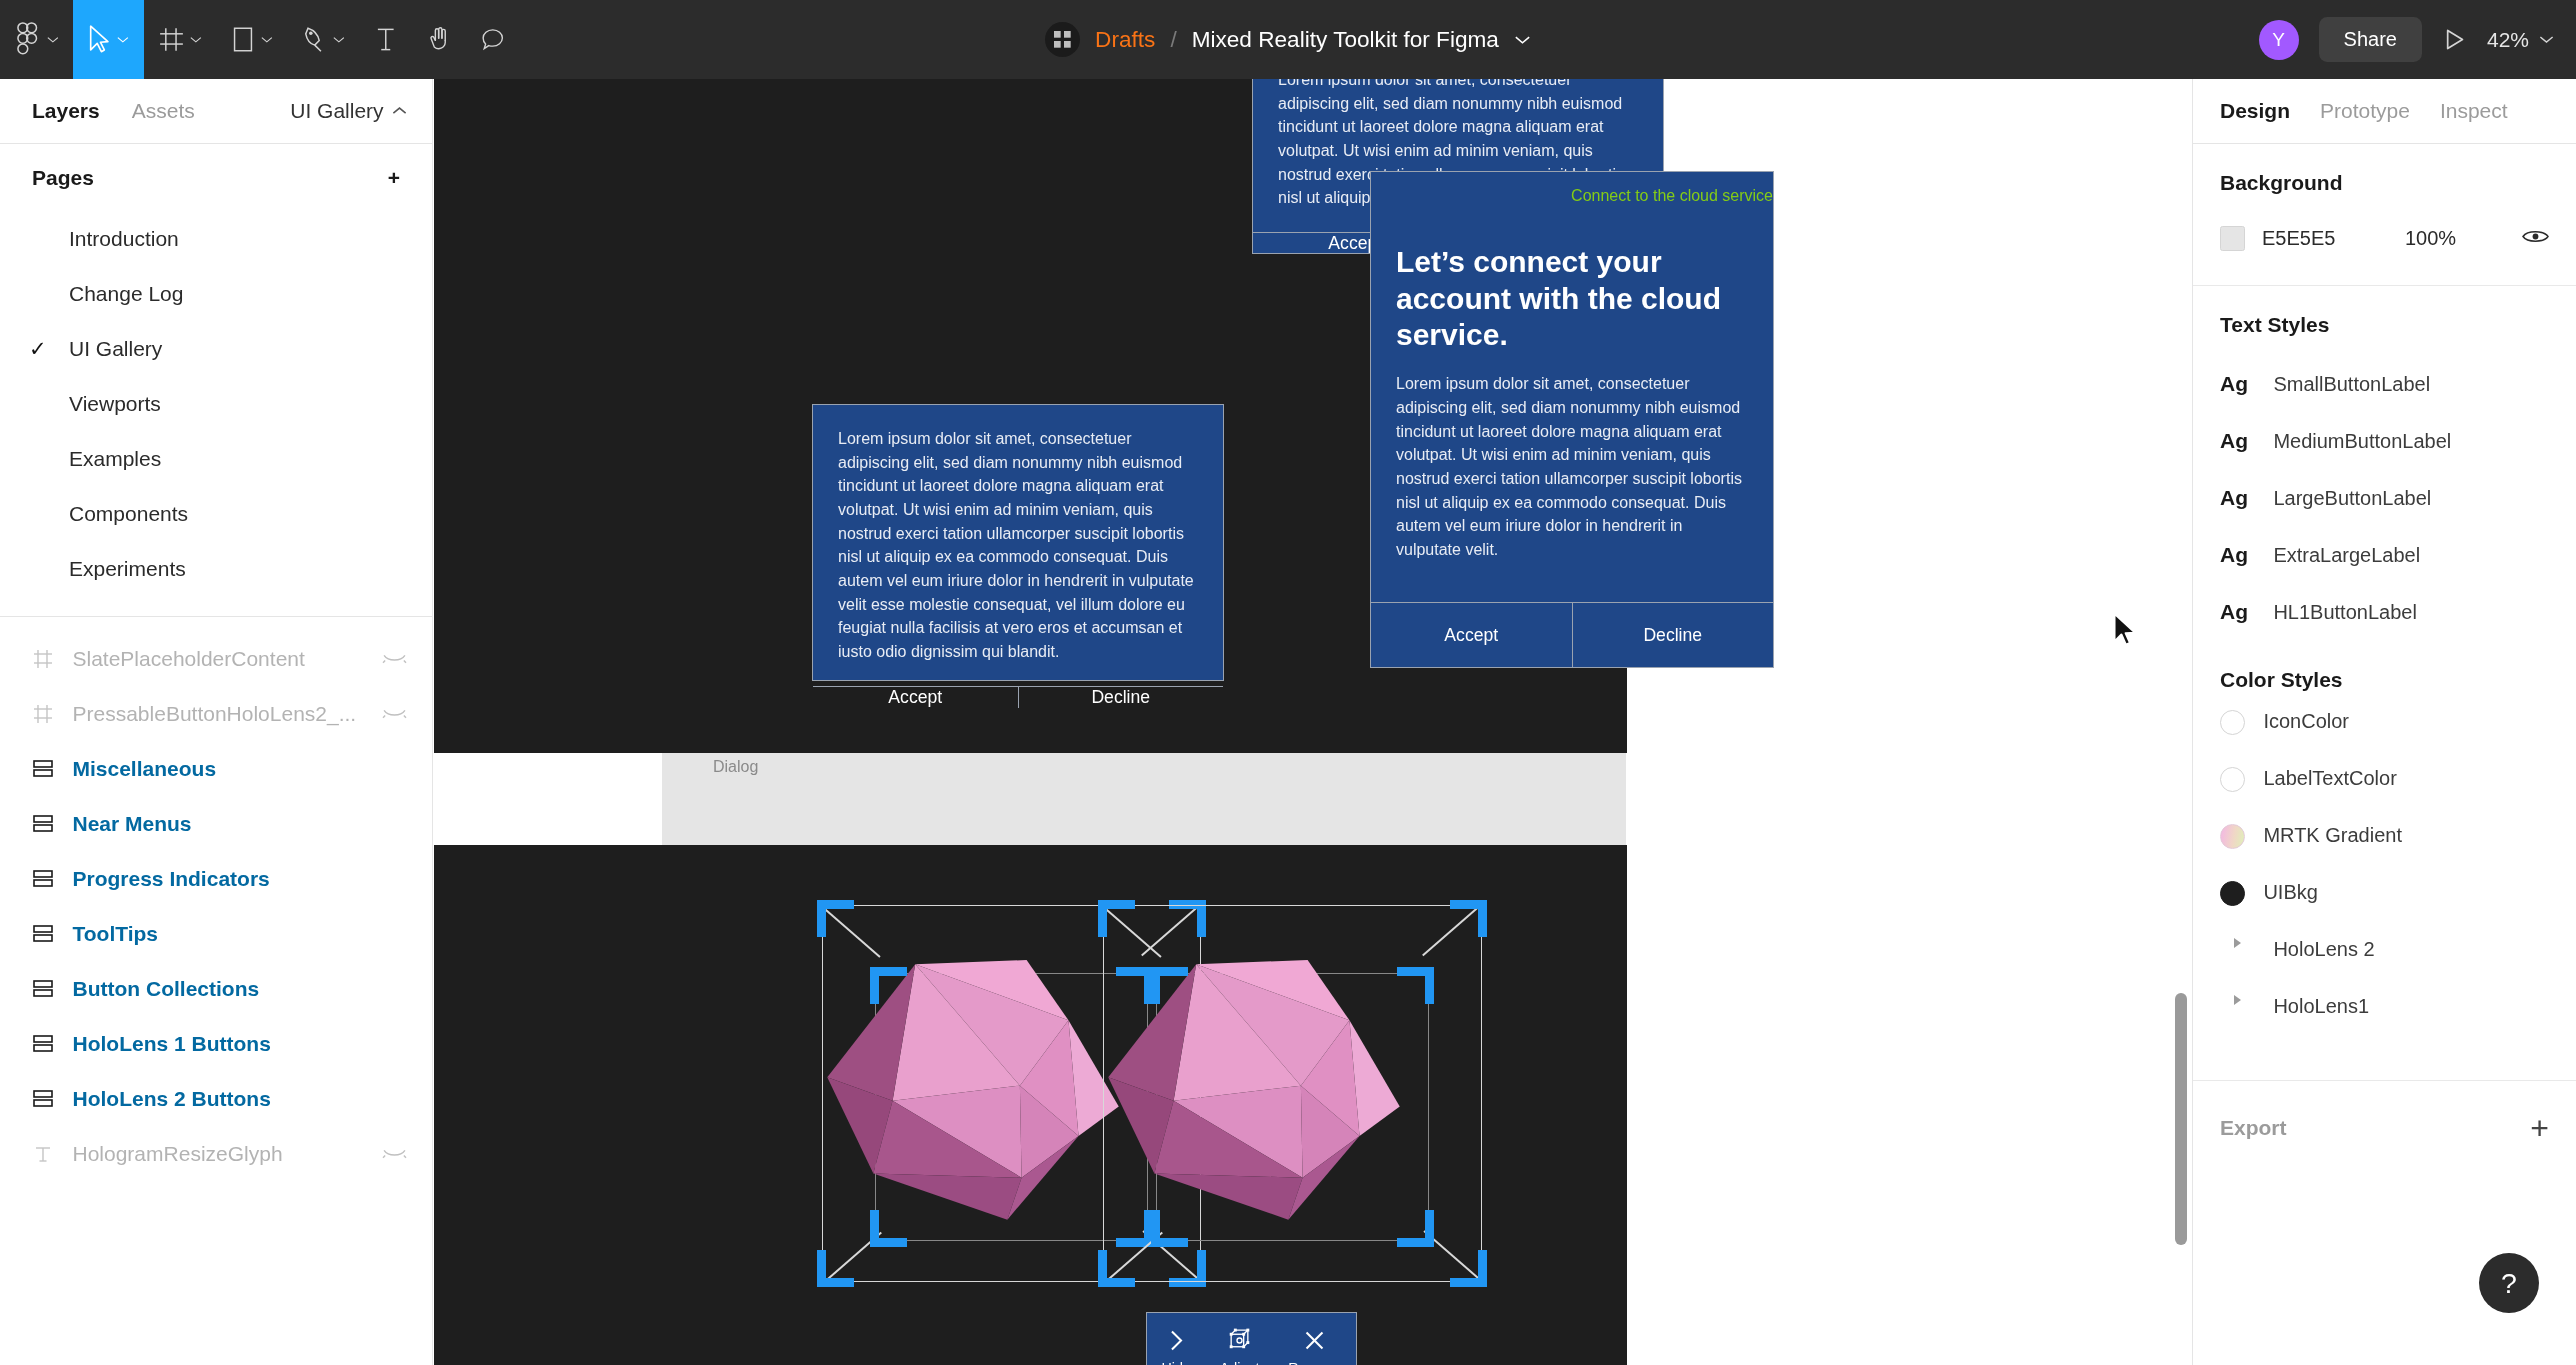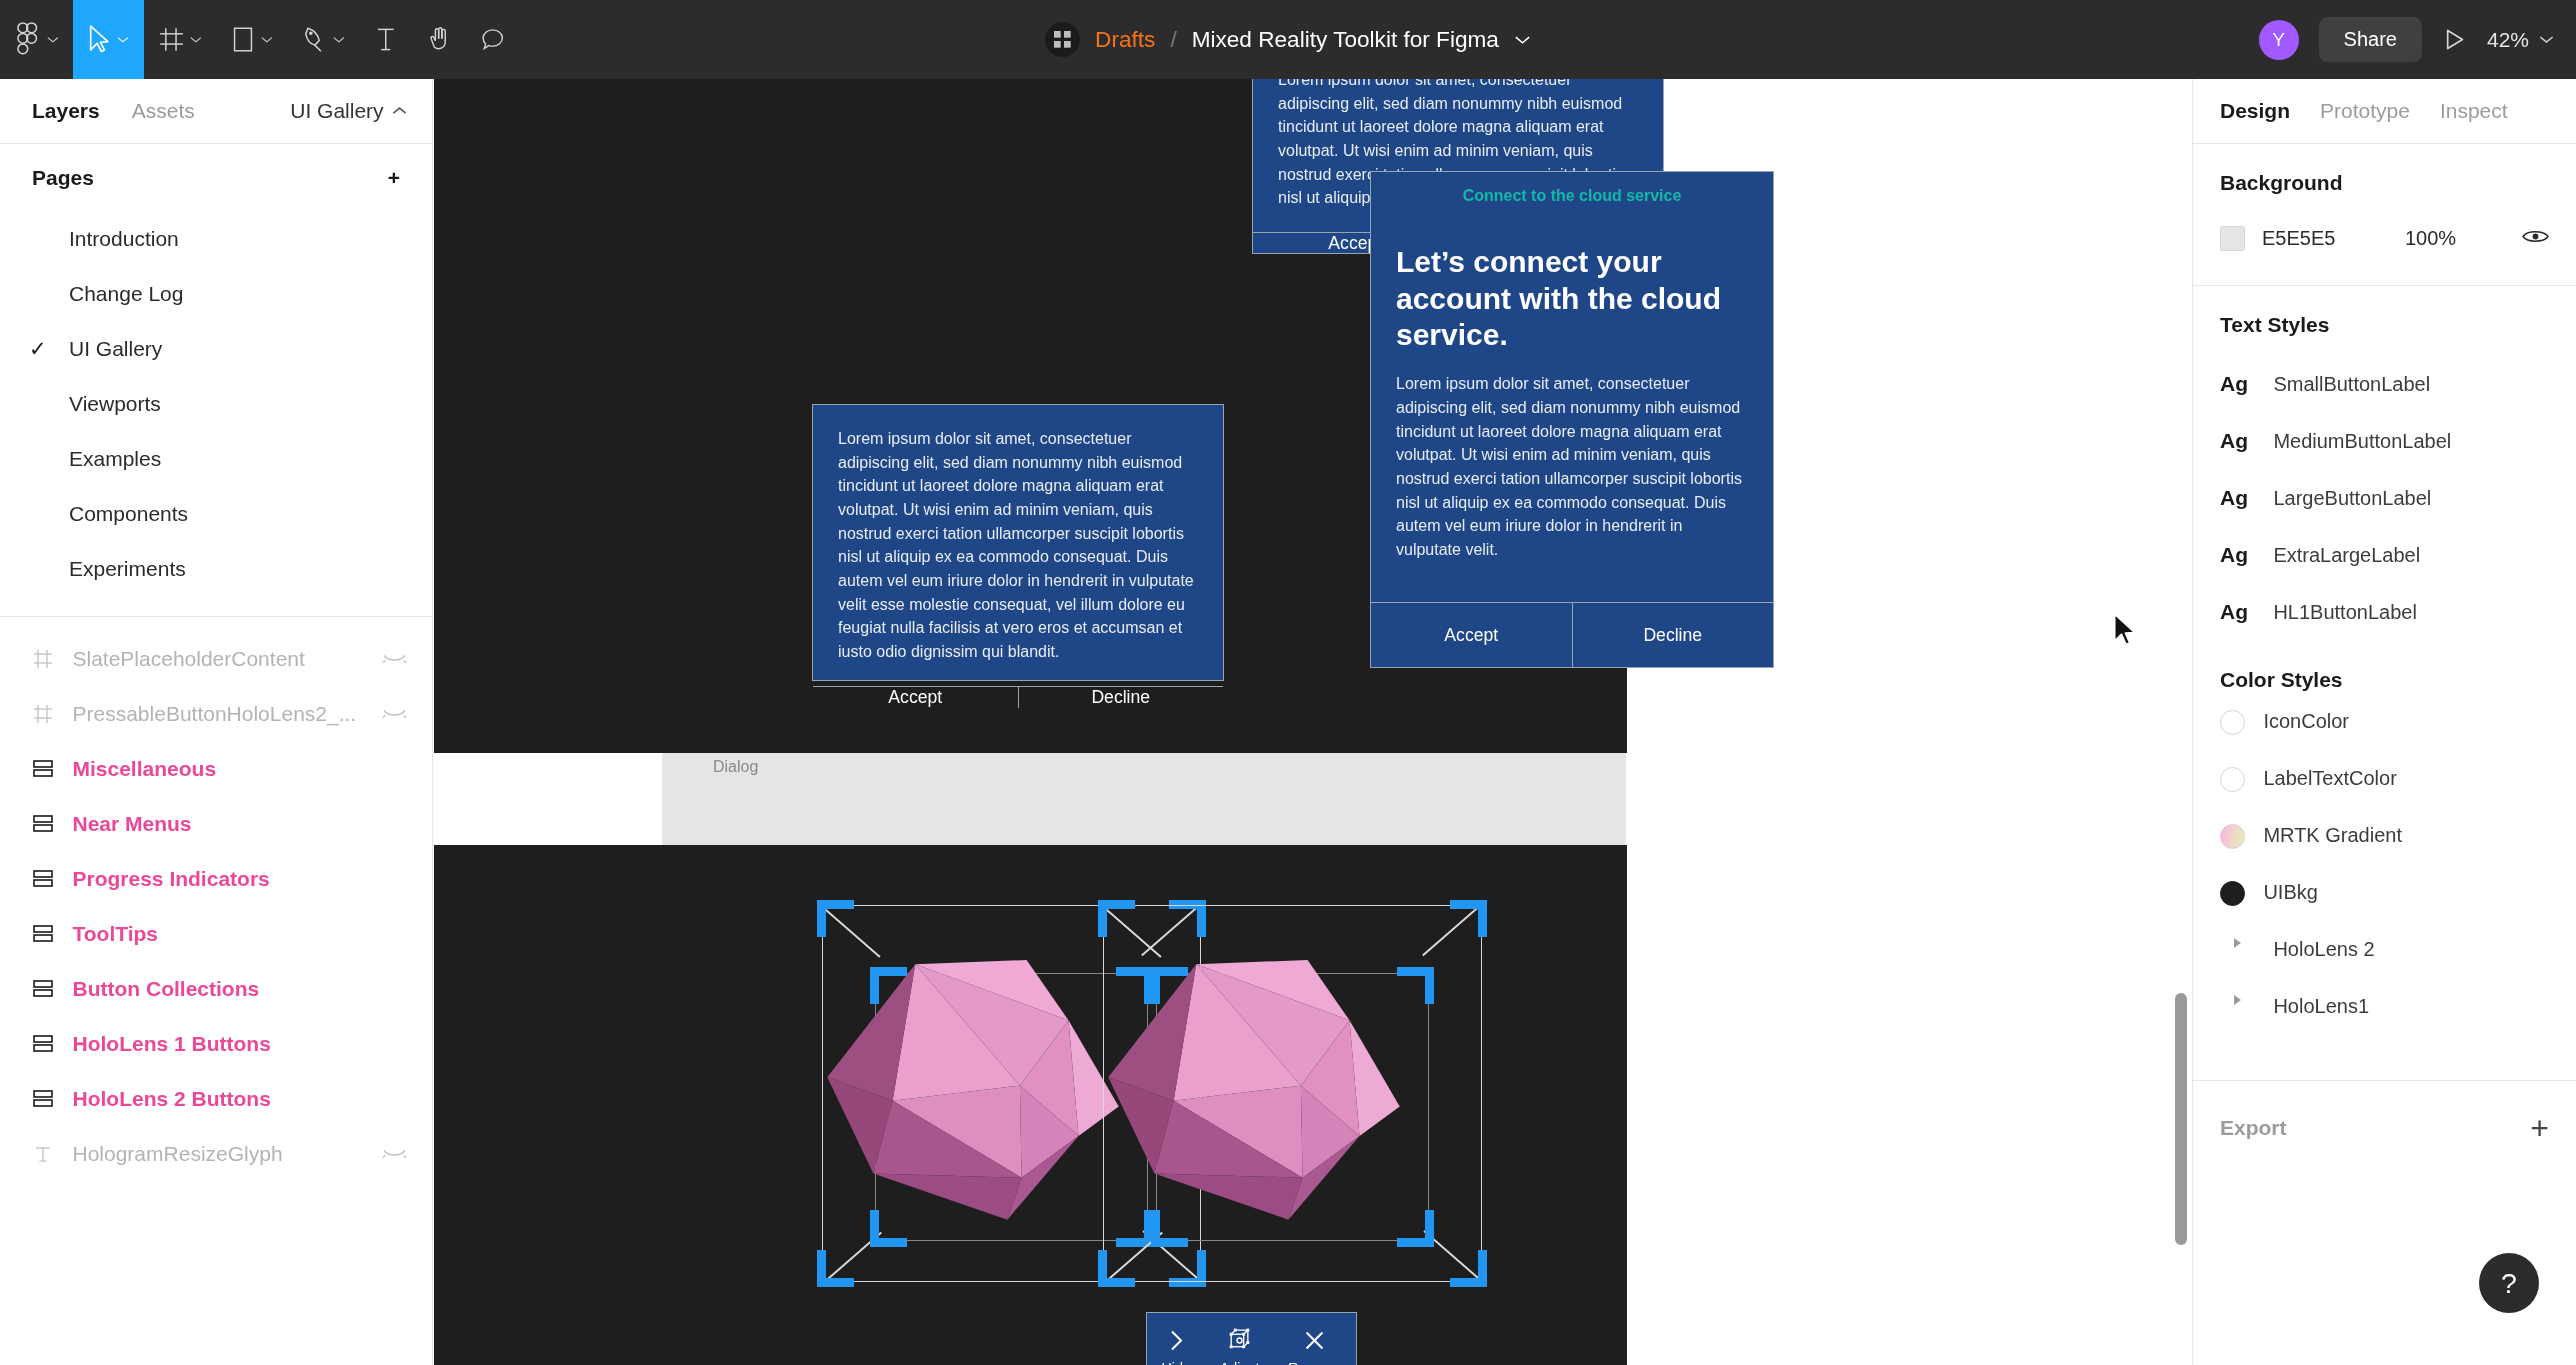--- a/index.html
+++ b/index.html
@@ -92,21 +92,21 @@
     position: relative;
   }
   .page-item .chk {
     position: absolute; left: 29px; font-size: 21px; color: #111;
   }
   .pages-sep { height: 0.8px; background: #e5e5e5; margin: 20px 0 0 0; }
 
   .layer-item {
     height: 55px; display: flex; align-items: center;
     padding-left: 29px; font-size: 21px; cursor: pointer;
-    position: relative; color: #ec4899; font-weight: bold;
+    position: relative; color: #0369a1; font-weight: bold;
   }
   .layer-item.dim { color: #b3b3b3; font-weight: normal; }
   .layer-item .licon { width: 28.5px; margin-right: 15px; display: flex; align-items: center; justify-content: center; }
   .layer-item .eye { position: absolute; right: 25px; color: #b3b3b3; }
 
   
   .canvas {
     position: absolute; top: 79px; left: 434px;
     width: 1758px; height: 1286px;
     background: #e5e5e5; overflow: hidden;
@@ -120,21 +120,21 @@
   .canvas-white-l { position: absolute; left: 0; top: 0; width: 228px; height: 1286px; background: #fff; }
   .canvas-white-r { position: absolute; left: 1192px; top: 0; width: 566px; height: 1286px; background: #fff; }
 
   
   .dlg {
     position: absolute; background: #1f4788; border: 1.7px solid #9aa3b0;
     display: flex; flex-direction: column;
   }
   .dlg-body { padding: 22px 25px; flex: 1; }
   .dlg-title {
-    text-align: center; color: #14b8a6; font-size: 16px; padding: 15px 0 0 0; font-weight: bold;
+    text-align: right; color: #84cc16; font-size: 16px; padding: 15px 0 0 0;
   }
   .dlg-h1 { color: #fff; font-size: 30px; font-weight: bold; line-height: 1.22; margin-bottom: 18.4px; }
   .dlg-p { color: #e8ecf4; font-size: 16px; line-height: 1.48; }
   .dlg-actions { display: flex; border-top: 1.7px solid #9aa3b0; height: 65px; }
   .dlg-btn {
     flex: 1; display: flex; align-items: center; justify-content: center;
     color: #fff; font-size: 17.6px; cursor: pointer;
   }
   .dlg-btn + .dlg-btn { border-left: 1.7px solid #9aa3b0; }
 

